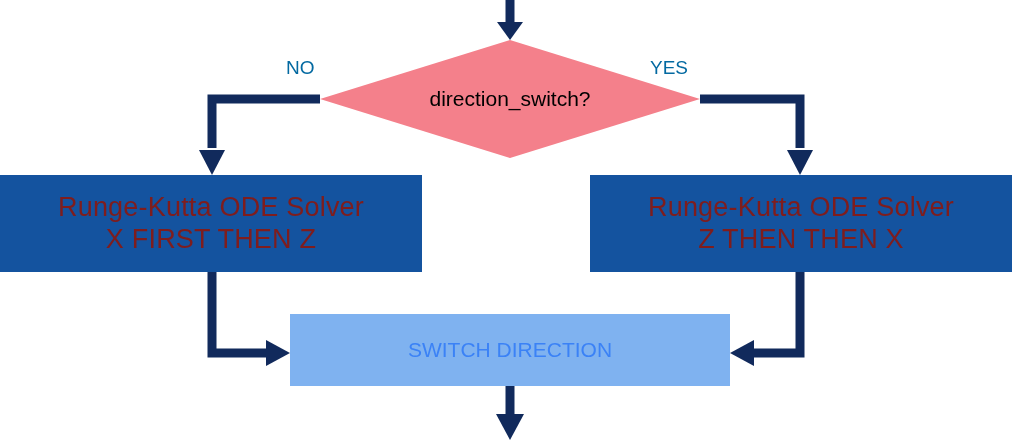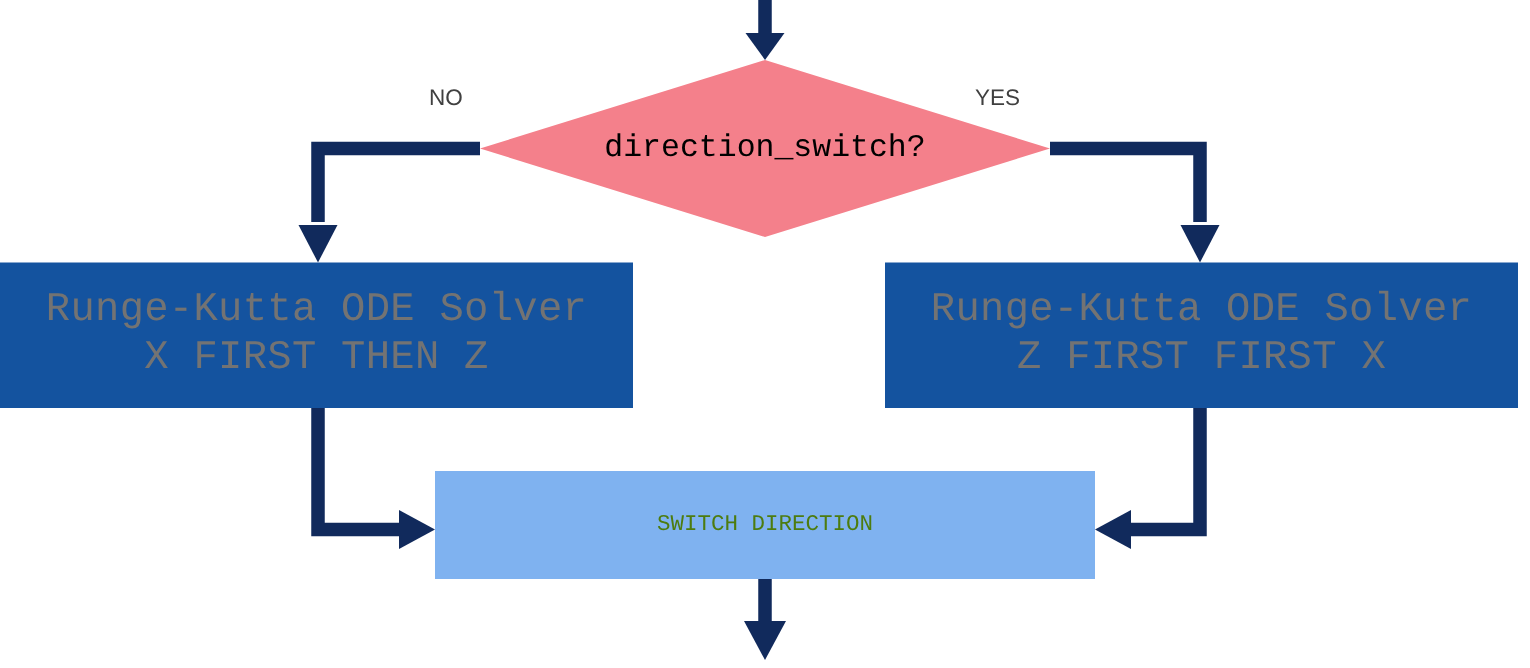--- a/index.html
+++ b/index.html
@@ -22,41 +22,40 @@
     width: 1020px;
     height: 445px;
   }
   .node-label {
     position: absolute;
     display: flex;
     flex-direction: column;
     align-items: center;
     justify-content: center;
     pointer-events: none;
-    font-family: Liberation Mono, monospace;
   }
   .process-label {
-    color: #737373;
+    color: #7f1d1d;
     font-size: 27px;
     line-height: 1.18;
     letter-spacing: 0.2px;
   }
   .switch-label {
-    color: #4d7c0f;
-    font-size: 15px;
+    color: #3b82f6;
+    font-size: 21px;
     line-height: 1.3;
   }
   .decision-label {
     color: #000000;
     font-size: 21px;
   }
   .branch-label {
     position: absolute;
-    color: #404040;
-    font-size: 15px;
+    color: #0369a1;
+    font-size: 19px;
     white-space: nowrap;
   }
   .lbl-line { display: block; }
 </style>
 </head>
 <body>
 
 <div id="canvas">
 
   <svg id="flow-svg" viewBox="0 0 1020 445">
@@ -107,21 +106,21 @@
     <span class="lbl-line">direction_switch?</span>
   </div>
 
   <div class="node-label process-label" style="left:0px; top:175px; width:422px; height:97px;">
     <span class="lbl-line">Runge-Kutta ODE Solver</span>
     <span class="lbl-line">X FIRST THEN Z</span>
   </div>
 
   <div class="node-label process-label" style="left:590px; top:175px; width:422px; height:97px;">
     <span class="lbl-line">Runge-Kutta ODE Solver</span>
-    <span class="lbl-line">Z FIRST FIRST X</span>
+    <span class="lbl-line">Z THEN THEN X</span>
   </div>
 
   <div class="node-label switch-label" style="left:290px; top:314px; width:440px; height:72px;">
     <span class="lbl-line">SWITCH DIRECTION</span>
   </div>
 
   <div class="branch-label" style="left:286px; top:57px;">NO</div>
 
   <div class="branch-label" style="left:650px; top:57px;">YES</div>
 

